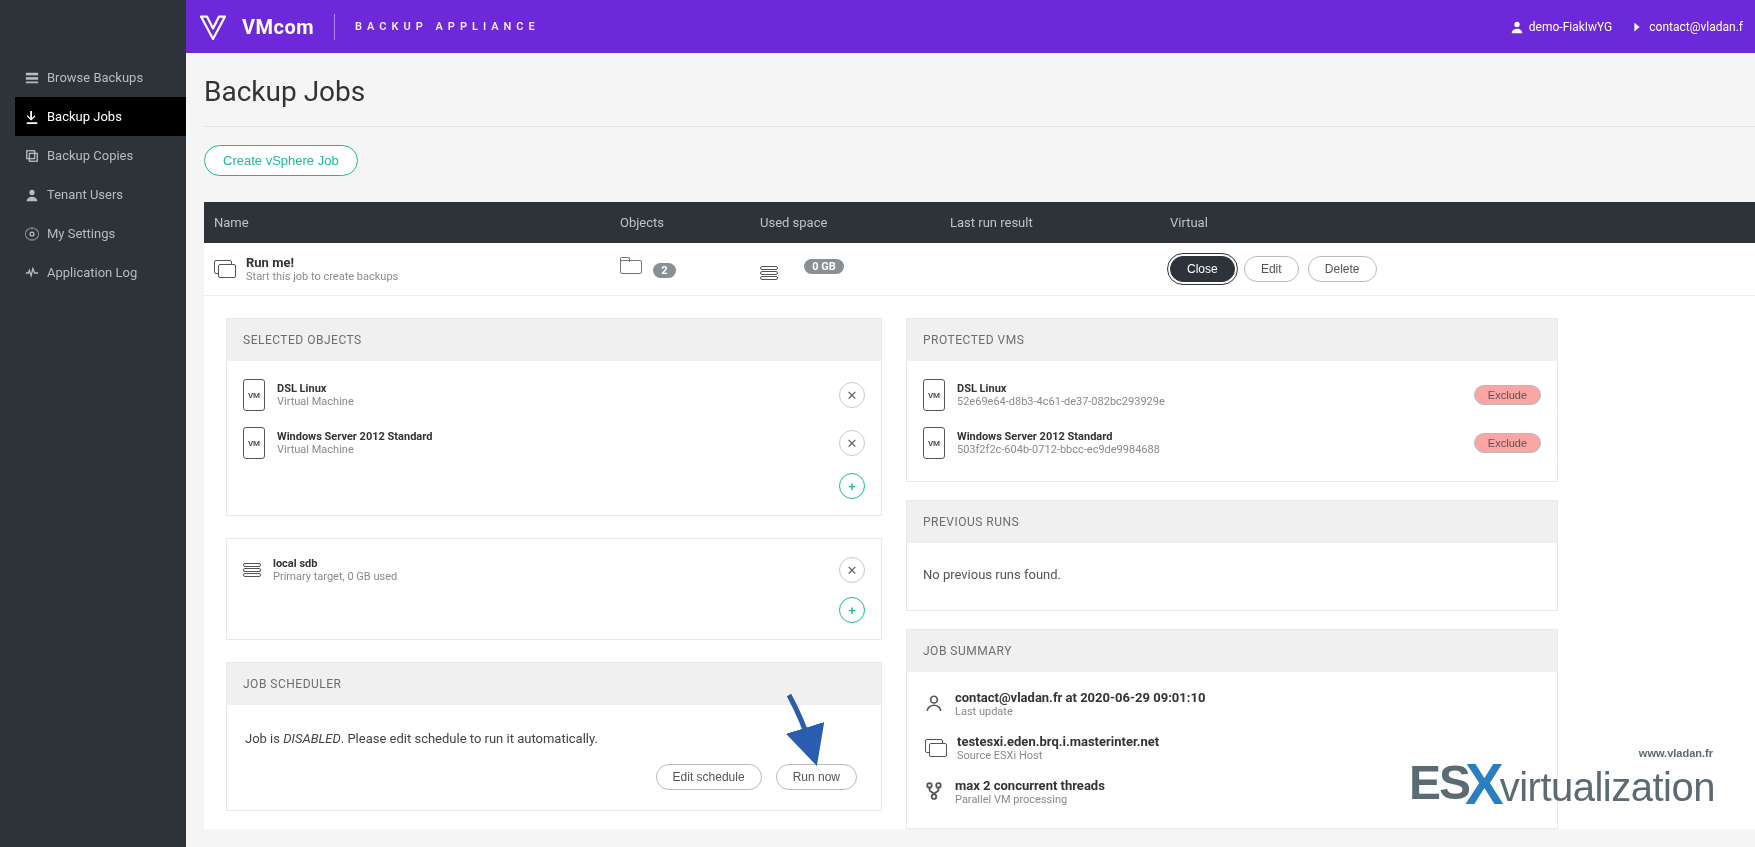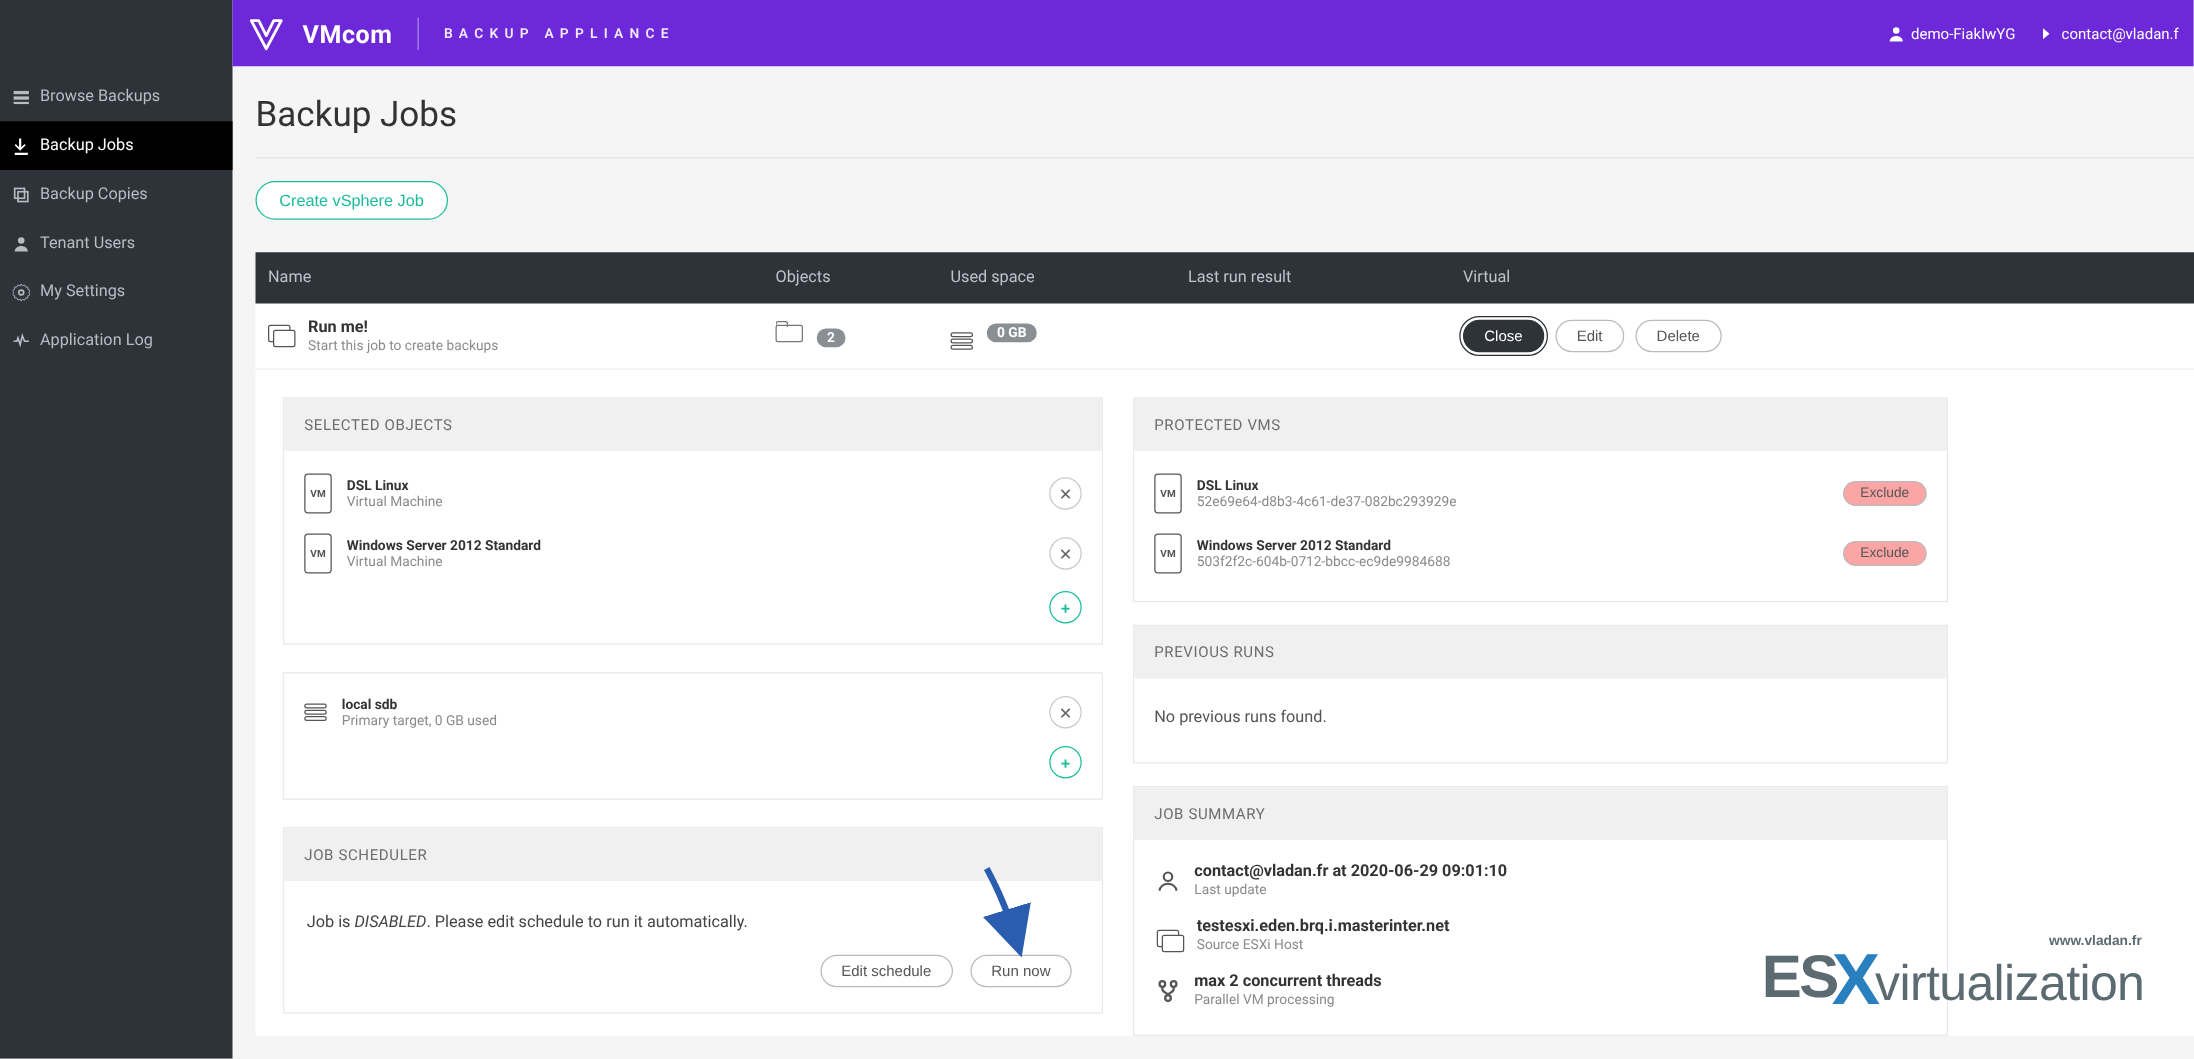--- a/index.html
+++ b/index.html
@@ -1,19 +1,19 @@
 <!DOCTYPE html>
 <html><head>
 <meta charset="utf-8">
 <style>
   * { box-sizing: border-box; margin: 0; padding: 0; }
   body { font-family: -apple-system, BlinkMacSystemFont, "Segoe UI", Roboto, Arial, sans-serif; font-size: 13px; color: #333; background: #f5f5f5; width: 1755px; height: 847px; overflow: hidden; }
   .layout { display: flex; height: 100%; }
   .sidebar { width: 186px; background: #2d3339; color: #8f969d; flex-shrink: 0; }
-  .sidebar .nav { list-style: none; padding-top: 58px; }
+  .sidebar .nav { list-style: none; padding-top: 58px; padding-left: 15px; }
   .sidebar .nav li { padding: 12px 10px; font-size: 13px; display:flex; align-items:center; gap:8px; cursor:pointer; color:#b5bcc2;}
   .sidebar .nav li.active { background: #000; color:#fff; }
   .sidebar .nav li .ico { width:14px; display:inline-flex; justify-content:center; }
   .main { flex: 1; display:flex; flex-direction:column; min-width:0; }
   .topbar { height:54px; background:#6d28d9; color:#fff; display:flex; align-items:center; padding:0 12px; justify-content:space-between; }
   .brand { display:flex; align-items:center; gap:14px; }
   .brand .logo { width:30px; height:30px; }
   .brand .name { font-size:20px; font-weight:700; letter-spacing:0.5px; }
   .brand .sep { width:1px; height:26px; background:rgba(255,255,255,0.45); margin:0 6px; }
   .brand .sub { letter-spacing:5px; font-size:11px; font-weight:600; color:rgba(255,255,255,0.9); }
@@ -47,21 +47,21 @@
   .objrow { display:flex; align-items:center; padding:8px 2px; gap:12px; }
   .objrow .txt .t { font-weight:700; font-size:11px; }
   .objrow .txt .s { font-size:11px; color:#8a8a8a; }
   .objrow .spacer { flex:1; }
   .round-btn { width:26px; height:26px; border-radius:50%; border:1px solid #c7c9cb; background:#fff; display:flex; align-items:center; justify-content:center; cursor:pointer; color:#666; font-size:13px; }
   .round-btn.teal { border-color:#1abc9c; color:#1abc9c; font-weight:700; }
   .addrow { display:flex; justify-content:flex-end; padding:6px 2px 2px 2px; }
   .schedtxt { padding:16px 4px 18px 4px; font-size:13px; color:#444; }
   .schedtxt em { font-style:italic; }
   .schedbtns { display:flex; justify-content:flex-end; gap:8px; padding:0 4px 6px 4px; }
-  .sumrow { display:flex; gap:12px; padding:8px 4px; align-items:flex-end; }
+  .sumrow { display:flex; gap:12px; padding:8px 4px; align-items:center; }
   .sumrow .t { font-weight:700; font-size:13px; }
   .sumrow .s { font-size:11px; color:#8a8a8a; }
   .ico-box { width:22px; height:32px; border:1.5px solid #555; border-radius:3px; font-size:8px; font-weight:700; display:inline-flex; align-items:center; justify-content:center; color:#555;}
   .ico-db { width:18px; display:inline-flex; flex-direction:column; gap:1px; }
   .ico-db span { height:4px; border:1.4px solid #555; border-radius:3px; display:block; }
   .ico-folder { width:22px; height:14px; border:1.5px solid #777; border-radius:2px; position:relative; display:inline-block; }
   .ico-folder::before { content:""; position:absolute; left:-1.5px; top:-4px; width:8px; height:4px; border:1.5px solid #777; border-bottom:none; border-radius:2px 2px 0 0; }
   .ico-stack { width:20px; height:18px; position:relative; display:inline-block; }
   .ico-stack::before, .ico-stack::after { content:""; position:absolute; width:16px; height:12px; border:1.6px solid #555; border-radius:2px; }
   .ico-stack::before { left:0; top:0; }
@@ -192,21 +192,21 @@
             <div class="col-obj">
               <span class="ico-folder"></span>
               <span class="badge" style="margin-left:8px;">2</span>
             </div>
             <div class="col-used">
               <span class="ico-db">
                   <span></span>
                   <span></span>
                   <span></span>
                 </span>
-              <span class="badge" style="margin-left:8px;">0 GB</span>
+              <span class="badge" style="margin-left:23px;">0 GB</span>
             </div>
             <div class="col-last"></div>
             <div class="col-actions">
               <button class="pill-btn dark">Close</button>
               <button class="pill-btn">Edit</button>
               <button class="pill-btn">Delete</button>
             </div>
           </div>
 
           <div class="panels">

